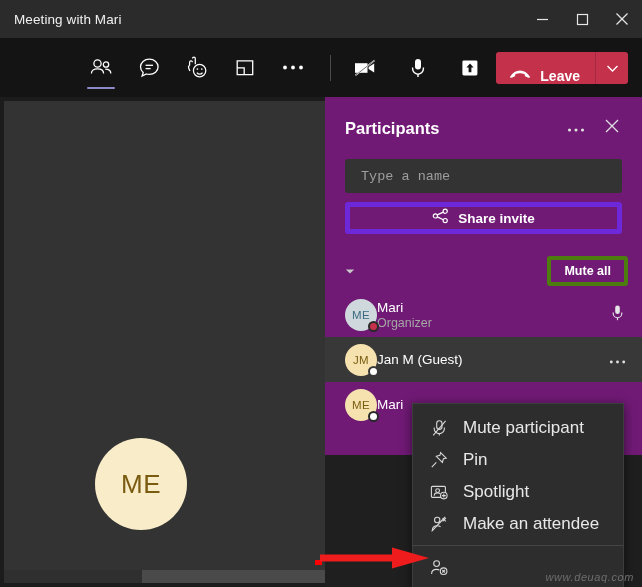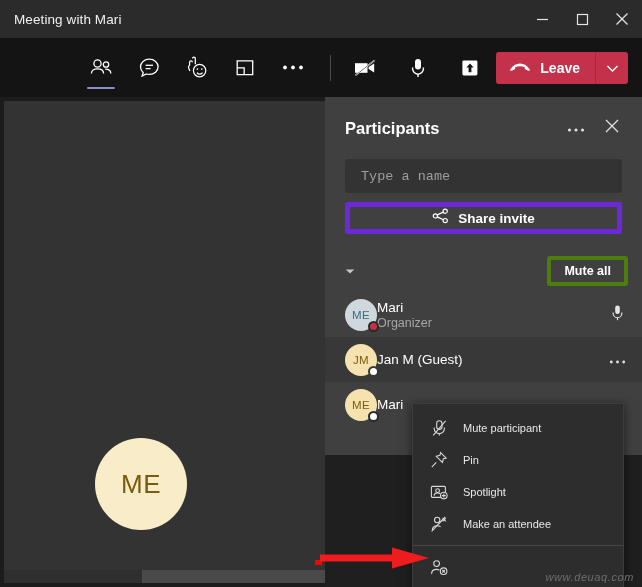--- a/index.html
+++ b/index.html
@@ -89,21 +89,21 @@
     right: 14px;
     display: flex;
     align-items: stretch;
     height: 32px;
     background: #c4314b;
     border-radius: 3px;
     overflow: hidden;
   }
   .leave-main {
     display: flex;
-    align-items: center;
+    align-items: flex-end;
     gap: 9px;
     padding: 0 15px 0 13px;
   }
   .leave-label {
     font-size: 14px;
     font-weight: bold;
     color: #fff;
     white-space: nowrap;
   }
   .leave-sep { width: 1px; background: #a52740; }
@@ -155,21 +155,21 @@
     right: 3px; bottom: 22px;
     width: 7px; height: 5px;
     background: #ff0000;
   }
 
   
   .panel {
     position: absolute;
     left: 325px; top: 97px;
     width: 317px; height: 358px;
-    background: #404040;
+    background: #701a75;
   }
   .panel-header {
     position: relative;
     height: 62px;
     display: flex;
     align-items: center;
     padding: 0 19px 0 20px;
   }
   .panel-title {
     font-size: 16.5px;
@@ -326,21 +326,21 @@
     align-items: center;
     padding-left: 16px;
   }
   .ctxicon {
     width: 20px; height: 20px;
     display: flex; align-items: center; justify-content: center;
     flex: none;
   }
   .ctxlabel {
     margin-left: 14px;
-    font-size: 11px;
+    font-size: 17px;
     color: #e8e8e8;
     white-space: nowrap;
   }
   .ctxsep {
     height: 1px;
     background: #464646;
     margin: 5px 0 5px 0;
   }
 
   

